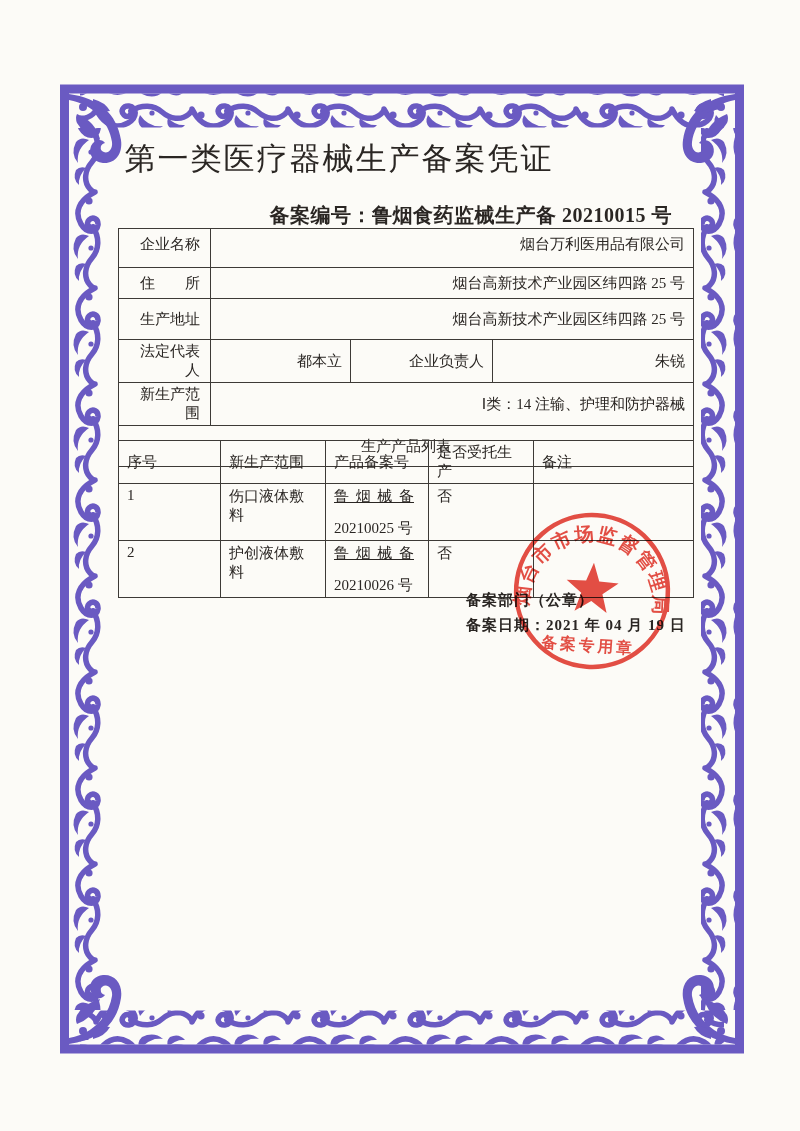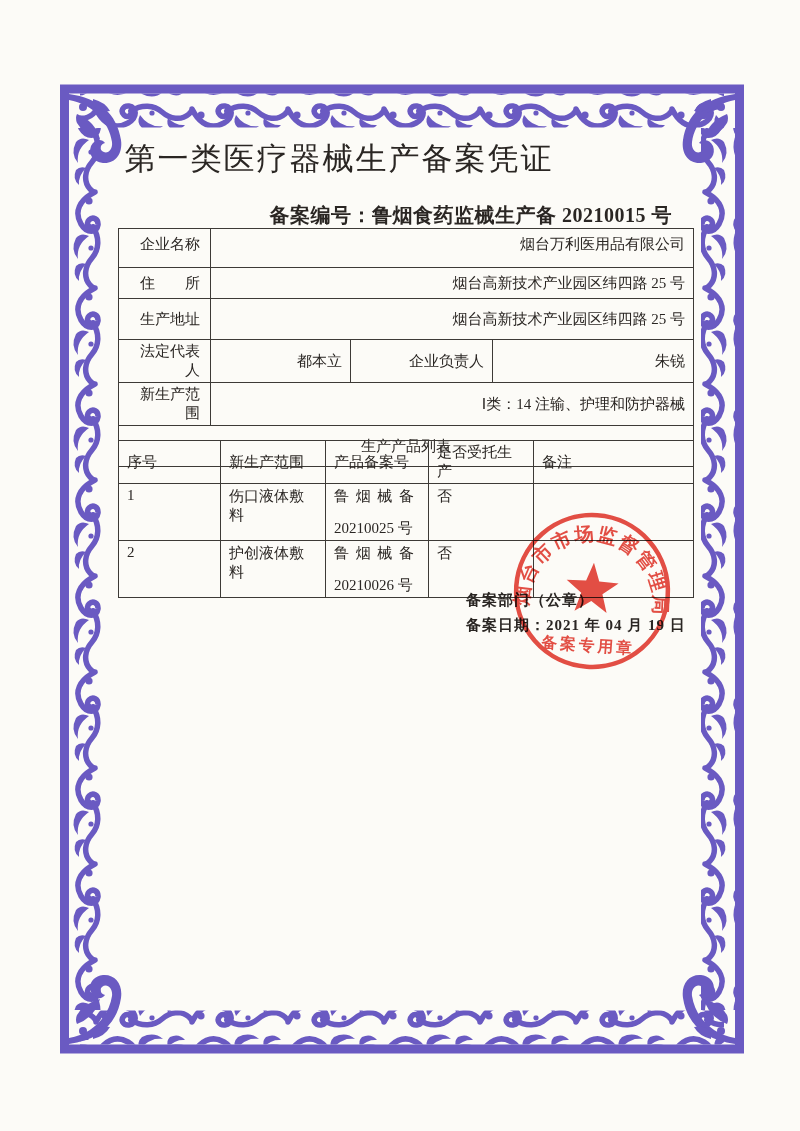--- a/index.html
+++ b/index.html
@@ -22,21 +22,21 @@
   .t2{top:440px;}
   td{border:1px solid var(--table-line);padding:2px 8px;overflow:hidden;}
   .lbl{text-align:right;padding:2px 10px;}
   .val{text-align:right;padding-left:11px;font-family:Liberation Serif, serif;}
   .vtop{vertical-align:top;padding-top:6px;}
   .r40{height:39px;} .r32{height:31px;} .r28{height:41px;} .r29{height:28px;}
   .rh25{height:24px;border-radius:20px;} .r44{height:43px;} .r38{height:37px;}
   .section{text-align:center;margin-top:8px;}
   .t2 td{vertical-align:top;padding-top:3px;}
   .t2 .hdr td{vertical-align:middle;padding-top:2px;}
-  .reg1{text-align:justify;text-align-last:justify;padding-right:6px;}
+  .reg1{text-align:justify;text-align-last:justify;padding-right:6px;text-decoration:underline;}
   .reg2{margin-top:13px;}
   .footer-line{position:absolute;left:466px;font-size:15px;font-weight:bold;letter-spacing:1px;}
   .dept{top:591px;}
   .date{top:616px;}
   .stamp{position:absolute;left:506px;top:505px;mix-blend-mode:multiply;opacity:.9;
          transform:rotate(4deg);pointer-events:none;
          font-family:"Liberation Serif","DejaVu Serif",serif;}
 </style>
 </head>
 <body>

